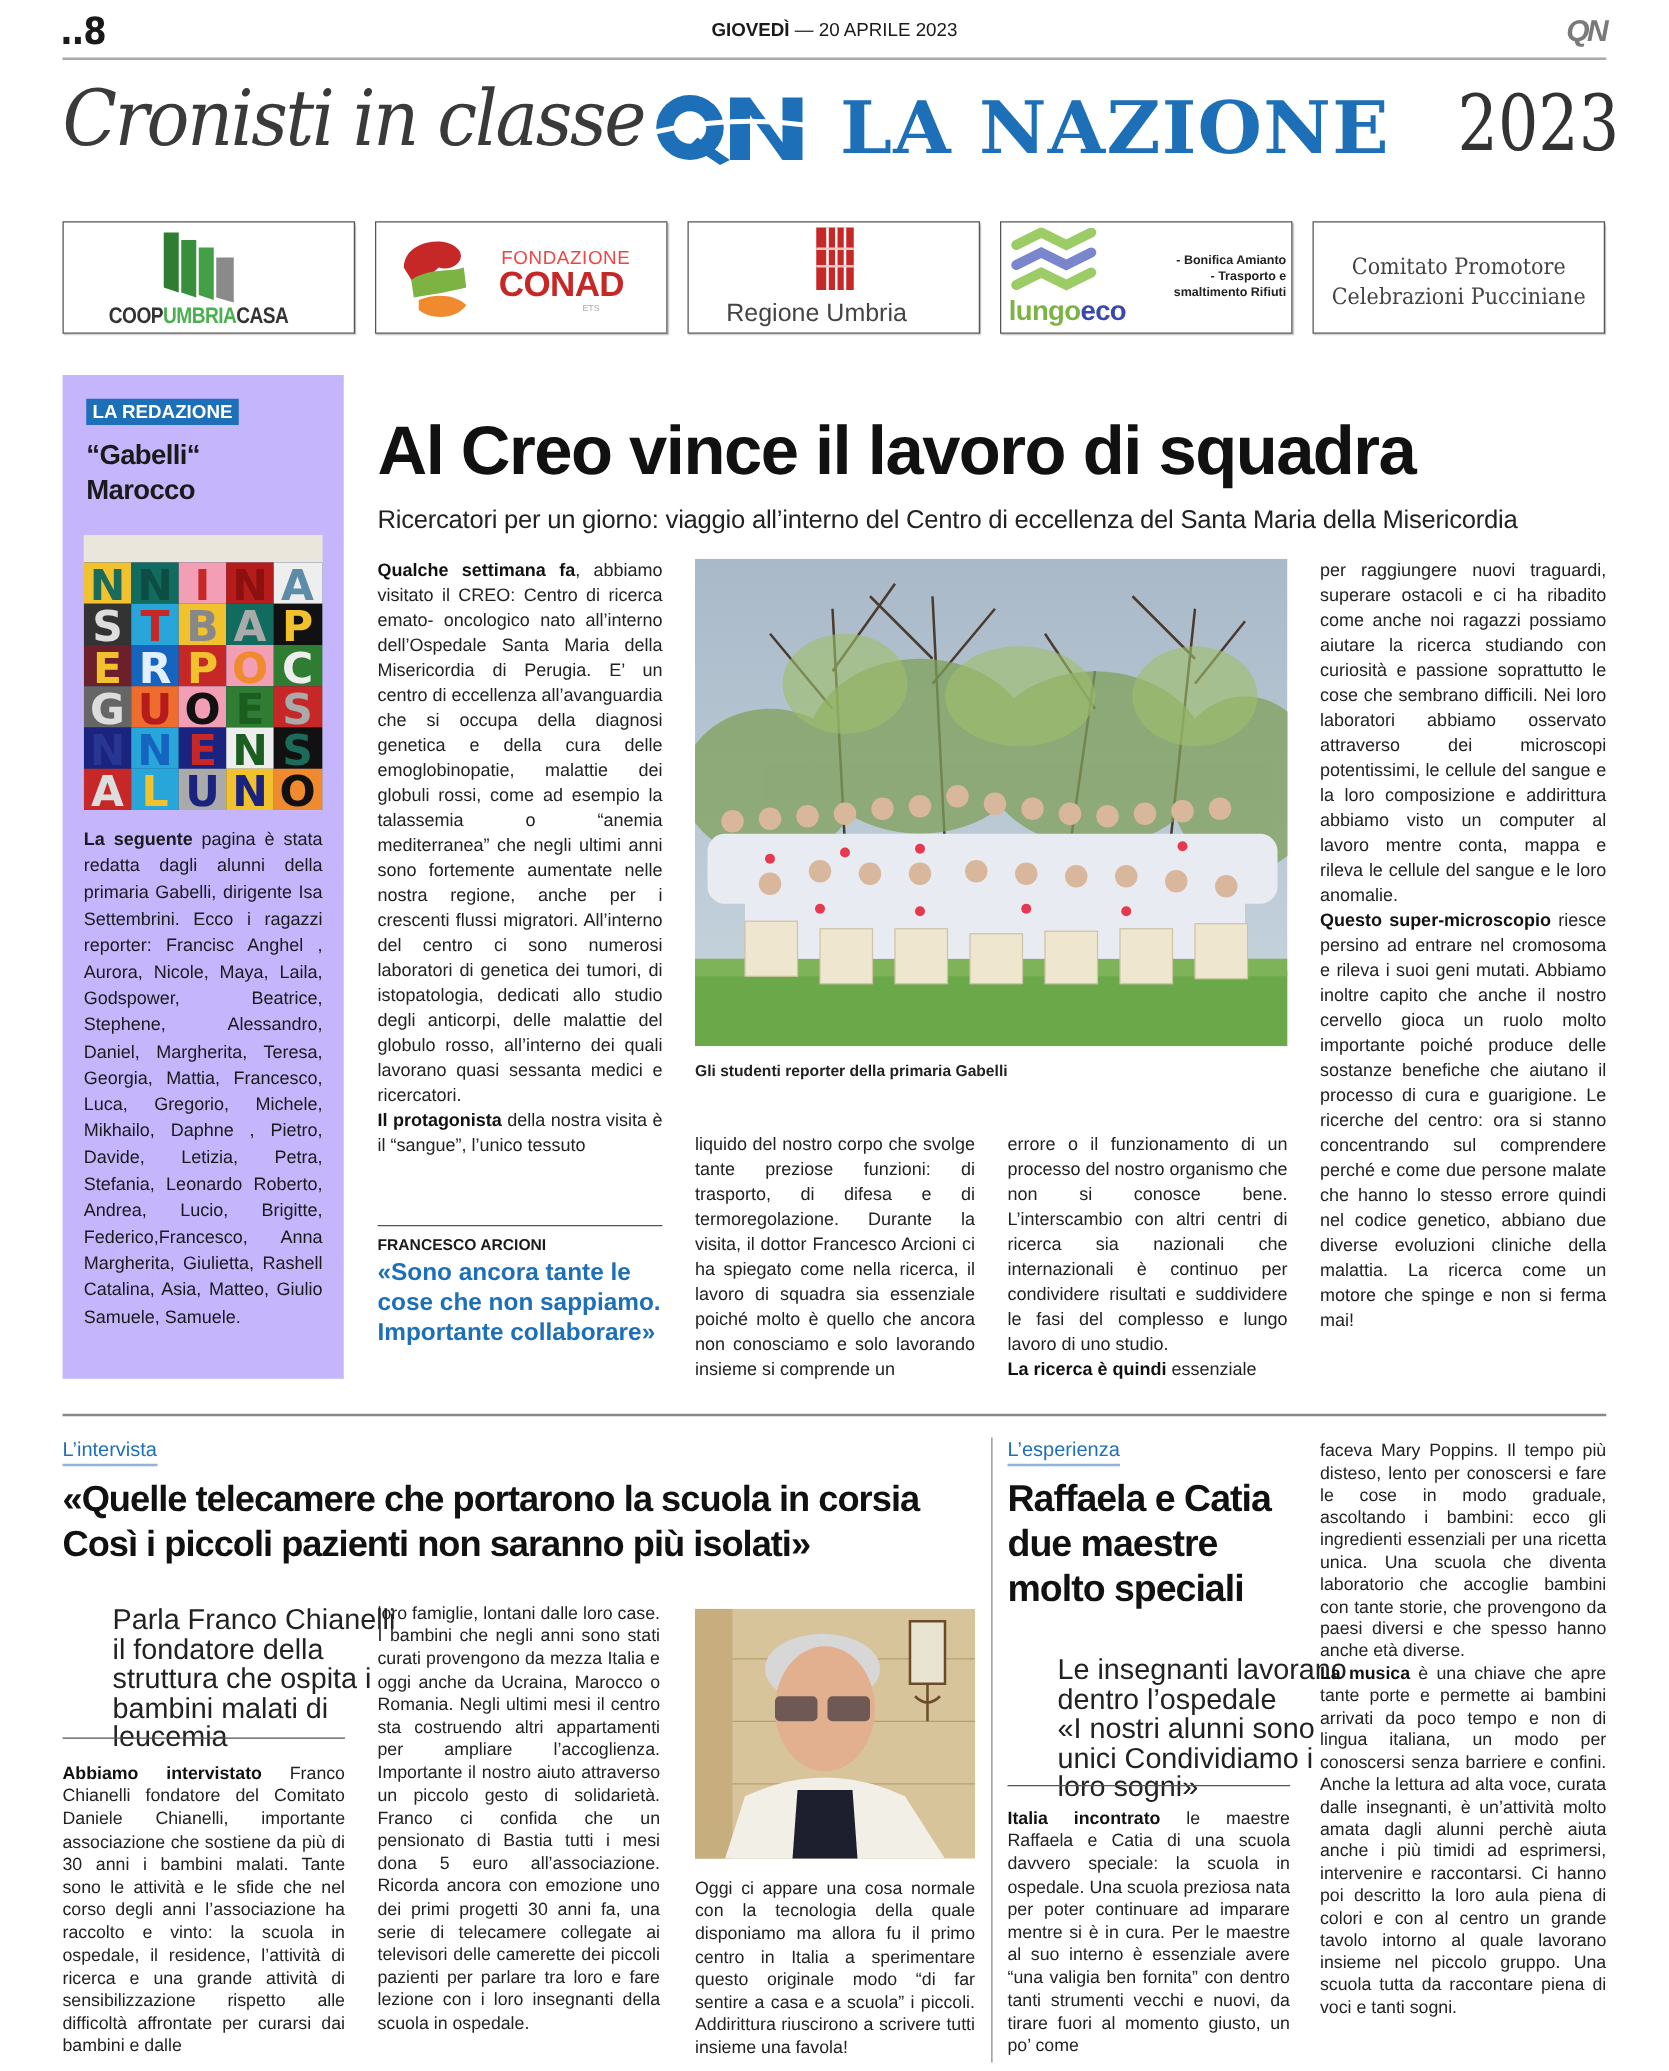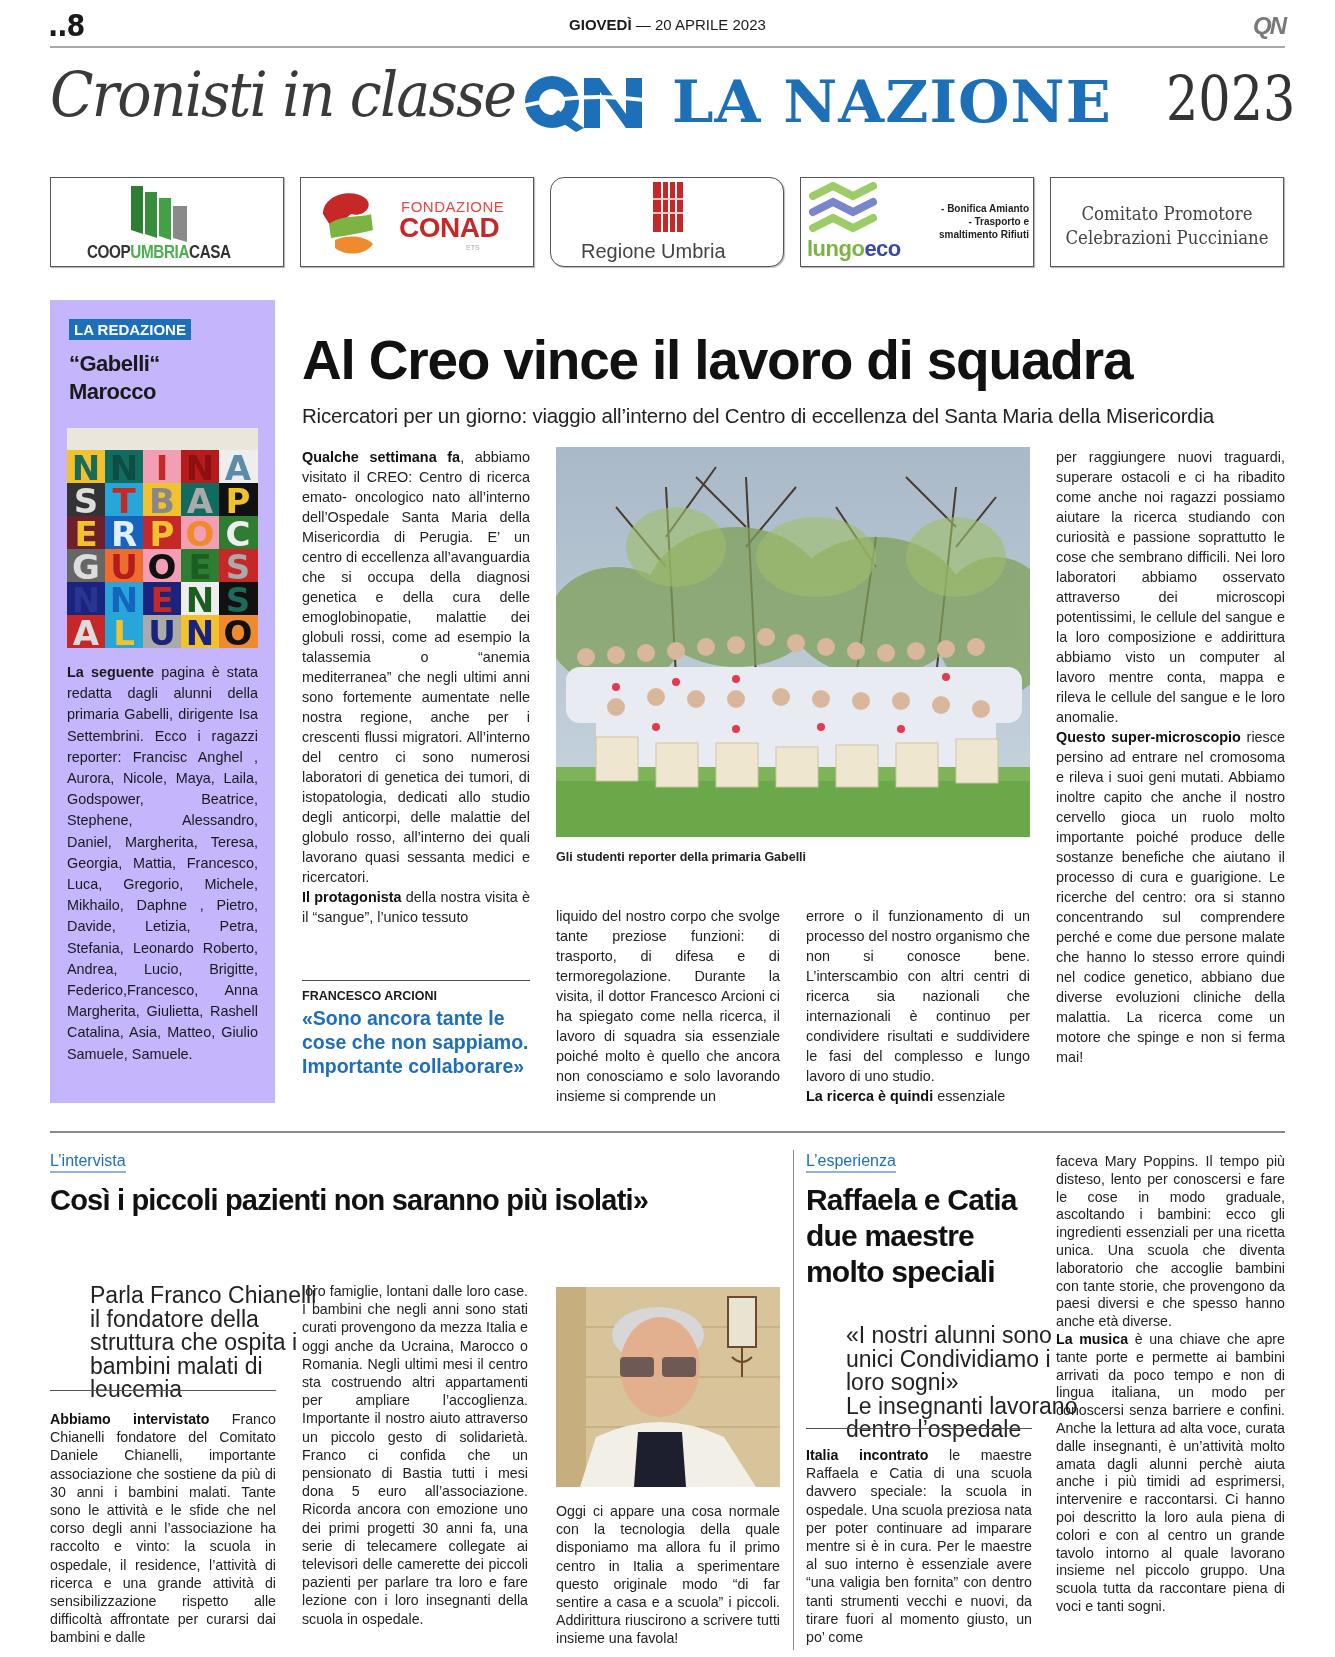--- a/index.html
+++ b/index.html
@@ -88,21 +88,21 @@
   <svg style="position:absolute;left:12px;top:6px;" width="76" height="76" viewBox="0 0 76 76">
     <path d="M10 30 C10 10, 40 4, 52 14 C62 22, 50 34, 38 30 L20 46 Z" fill="#c62828"></path>
     <path d="M16 40 C30 30, 48 34, 58 30 L60 46 C44 50, 30 52, 18 54 Z" fill="#7cb342"></path>
     <path d="M22 56 C36 50, 52 52, 60 60 C52 72, 32 72, 22 64 Z" fill="#ef8a2f"></path>
   </svg>
   <div class="sp-text" style="left:100px;top:20px;font-size:15px;color:#ef4444;letter-spacing:0.5px;">FONDAZIONE</div>
   <div class="sp-text" style="left:98px;top:34px;font-size:28px;font-weight:bold;color:#c62828;letter-spacing:-0.5px;">CONAD</div>
   <div class="sp-text" style="left:165px;top:66px;font-size:7px;color:#aaa;">ETS</div>
 </div>
 
-<div class="abs sponsor" style="left:550px;border-radius:14px;">
+<div class="abs sponsor" style="left:550px;">
   <svg style="position:absolute;left:100px;top:2px;" width="34" height="54" viewBox="0 0 34 54">
     <rect x="2" y="2" width="30" height="50" fill="#c62828"></rect>
     <rect x="10" y="2" width="2" height="50" fill="#fff"></rect>
     <rect x="17" y="2" width="2" height="50" fill="#fff"></rect>
     <rect x="24" y="2" width="2" height="50" fill="#fff"></rect>
     <rect x="2" y="18" width="30" height="2" fill="#f5c6c6"></rect>
     <rect x="2" y="32" width="30" height="2" fill="#f5c6c6"></rect>
   </svg>
   <div class="sp-text" style="left:30px;top:62px;font-size:20px;color:#444;">Regione Umbria</div>
 </div>
@@ -304,20 +304,21 @@
 </div>
 <div class="abs col" style="left:1056px;top:447px;width:229px;">
   <span>per raggiungere nuovi traguardi, superare ostacoli e ci ha ribadito come anche noi ragazzi possiamo aiutare la ricerca studiando con curiosità e passione soprattutto le cose che sembrano difficili. Nei loro laboratori abbiamo osservato attraverso dei microscopi potentissimi, le cellule del sangue e la loro composizione e addirittura abbiamo visto un computer al lavoro mentre conta, mappa e rileva le cellule del sangue e le loro anomalie.</span><br>
   <b>Questo super-microscopio</b><span> riesce persino ad entrare nel cromosoma e rileva i suoi geni mutati. Abbiamo inoltre capito che anche il nostro cervello gioca un ruolo molto importante poiché produce delle sostanze benefiche che aiutano il processo di cura e guarigione. Le ricerche del centro: ora si stanno concentrando sul comprendere perché e come due persone malate che hanno lo stesso errore quindi nel codice genetico, abbiano due diverse evoluzioni cliniche della malattia. La ricerca come un motore che spinge e non si ferma mai!</span>
 </div>
 
 <div class="abs section-rule"></div>
 
 <div class="abs kicker" style="left:50px;top:1152px;">L’intervista</div>
 <div class="abs bhead" style="left:50px;top:1182px;width:740px;font-size:29px;">
+  <div>«Quelle telecamere che portarono la scuola in corsia</div>
   <div>Così i piccoli pazienti non saranno più isolati»</div>
 </div>
 <div class="abs bsub" style="left:50px;top:1284px;width:230px;">Parla Franco Chianelli il fondatore della struttura che ospita i bambini malati di leucemia</div>
 <div class="abs rule" style="left:50px;top:1390px;width:226px;"></div>
 <div class="abs col" style="left:50px;top:1410px;width:226px;font-size:14.2px;line-height:18.2px;">
   <b>Abbiamo intervistato</b><span> Franco Chianelli fondatore del Comitato Daniele Chianelli, importante associazione che sostiene da più di 30 anni i bambini malati. Tante sono le attività e le sfide che nel corso degli anni l’associazione ha raccolto e vinto: la scuola in ospedale, il residence, l’attività di ricerca e una grande attività di sensibilizzazione rispetto alle difficoltà affrontate per curarsi dai bambini e dalle</span>
 </div>
 <div class="abs col" style="left:302px;top:1282px;width:226px;font-size:14.2px;line-height:18.2px;">
   <span>loro famiglie, lontani dalle loro case. I bambini che negli anni sono stati curati provengono da mezza Italia e oggi anche da Ucraina, Marocco o Romania. Negli ultimi mesi il centro sta costruendo altri appartamenti per ampliare l’accoglienza. Importante il nostro aiuto attraverso un piccolo gesto di solidarietà. Franco ci confida che un pensionato di Bastia tutti i mesi dona 5 euro all’associazione. Ricorda ancora con emozione uno dei primi progetti 30 anni fa, una serie di telecamere collegate ai televisori delle camerette dei piccoli pazienti per parlare tra loro e fare lezione con i loro insegnanti della scuola in ospedale.</span>
 </div>
@@ -339,22 +340,22 @@
 </svg>
 <div class="abs col" style="left:556px;top:1502px;width:224px;font-size:14.2px;line-height:18.2px;">
   <span>Oggi ci appare una cosa normale con la tecnologia della quale disponiamo ma allora fu il primo centro in Italia a sperimentare questo originale modo “di far sentire a casa e a scuola” i piccoli. Addirittura riuscirono a scrivere tutti insieme una favola!</span>
 </div>
 
 <div class="abs vrule" style="left:793px;top:1150px;height:500px;"></div>
 
 <div class="abs kicker" style="left:806px;top:1152px;">L’esperienza</div>
 <div class="abs bhead" style="left:806px;top:1182px;width:232px;">Raffaela e Catia due maestre molto speciali</div>
 <div class="abs bsub" style="left:806px;top:1324px;width:232px;">
+  <div>Le insegnanti lavorano dentro l’ospedale</div>
   <div>«I nostri alunni sono unici Condividiamo i loro sogni»</div>
-  <div>Le insegnanti lavorano dentro l’ospedale</div>
 </div>
 <div class="abs rule" style="left:806px;top:1428px;width:226px;"></div>
 <div class="abs col" style="left:806px;top:1446px;width:226px;font-size:14.2px;line-height:18.2px;">
   <b>Italia incontrato</b><span> le maestre Raffaela e Catia di una scuola davvero speciale: la scuola in ospedale. Una scuola preziosa nata per poter continuare ad imparare mentre si è in cura. Per le maestre al suo interno è essenziale avere “una valigia ben fornita” con dentro tanti strumenti vecchi e nuovi, da tirare fuori al momento giusto, un po’ come</span>
 </div>
 <div class="abs col" style="left:1056px;top:1153px;width:229px;font-size:14.2px;line-height:17.8px;">
   <span>faceva Mary Poppins. Il tempo più disteso, lento per conoscersi e fare le cose in modo graduale, ascoltando i bambini: ecco gli ingredienti essenziali per una ricetta unica. Una scuola che diventa laboratorio che accoglie bambini con tante storie, che provengono da paesi diversi e che spesso hanno anche età diverse.</span><br>
   <b>La musica</b><span> è una chiave che apre tante porte e permette ai bambini arrivati da poco tempo e non di lingua italiana, un modo per conoscersi senza barriere e confini. Anche la lettura ad alta voce, curata dalle insegnanti, è un’attività molto amata dagli alunni perchè aiuta anche i più timidi ad esprimersi, intervenire e raccontarsi. Ci hanno poi descritto la loro aula piena di colori e con al centro un grande tavolo intorno al quale lavorano insieme nel piccolo gruppo. Una scuola tutta da raccontare piena di voci e tanti sogni.</span>
 </div>
 

